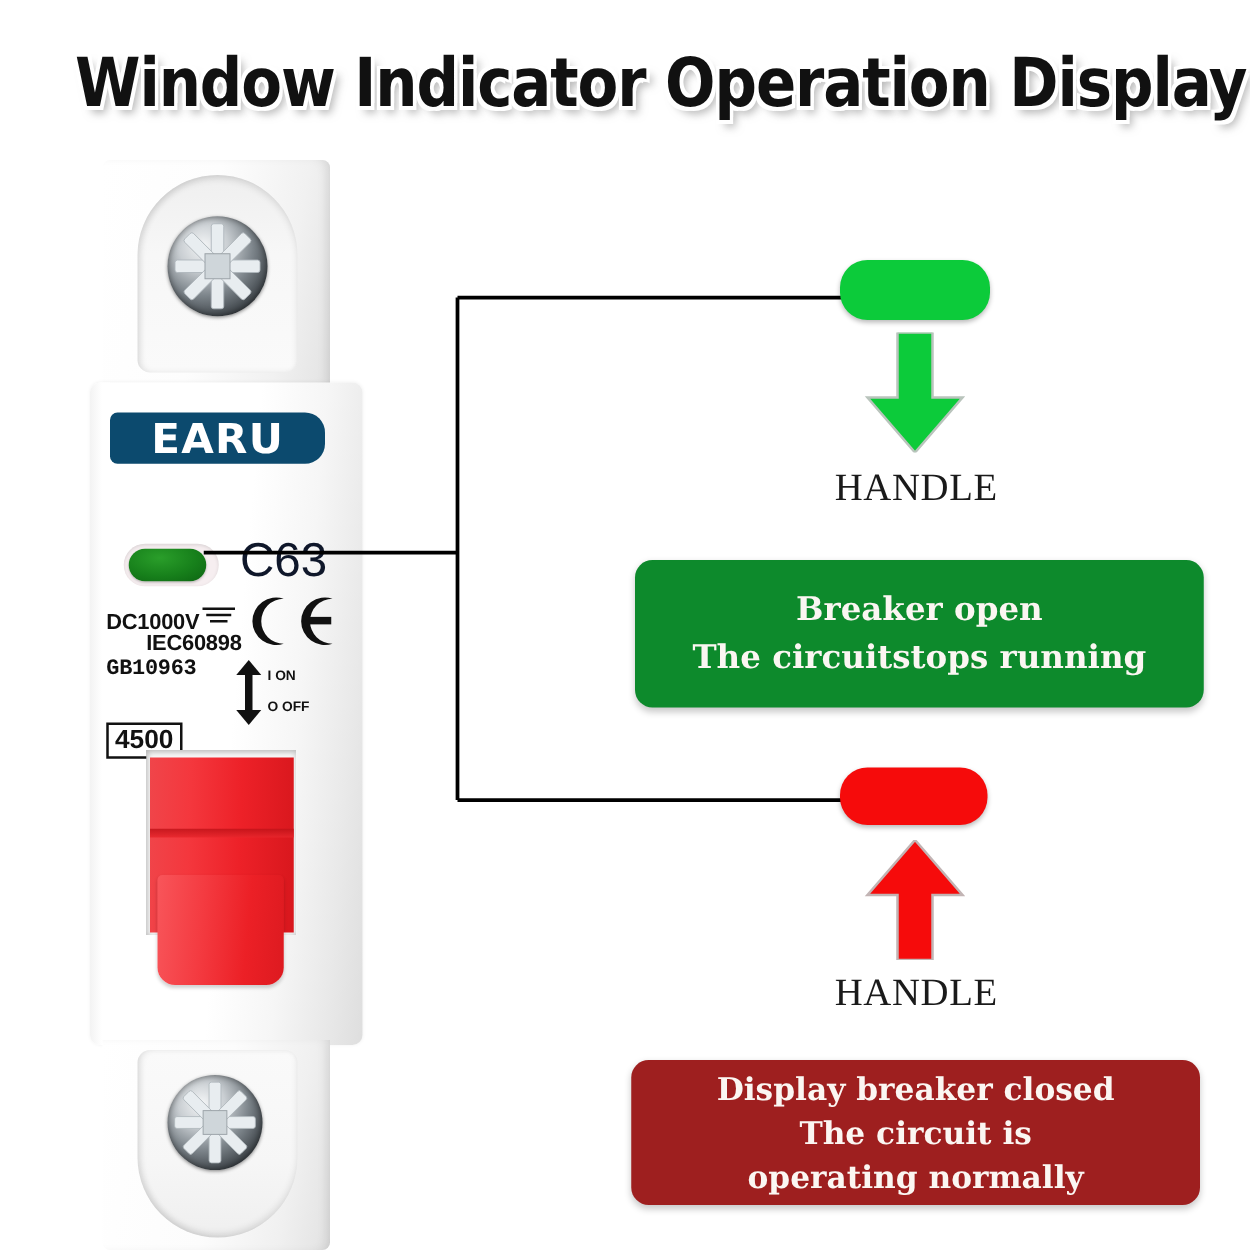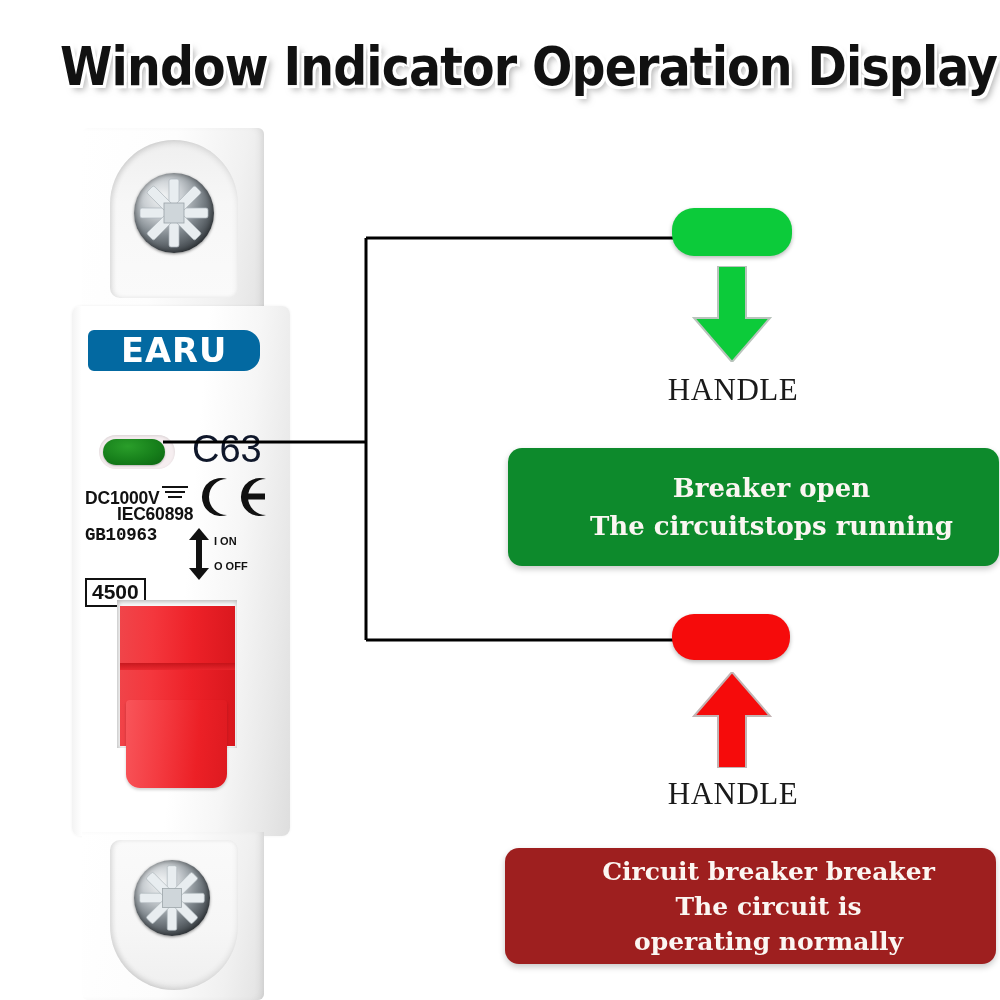--- a/index.html
+++ b/index.html
@@ -125,21 +125,21 @@
     border-radius: 8px 0 0 8px;
   }
 
   
   .earu {
     position: absolute;
     left: 88px;
     top: 330px;
     width: 172px;
     height: 41px;
-    background: #0369a1;
+    background: #0c4a6e;
     border-radius: 6px 16px 16px 6px;
     display: flex;
     align-items: center;
     justify-content: center;
   }
   .earu-text {
     color: #ffffff;
     font-family: "DejaVu Sans", sans-serif;
     font-weight: bold;
     font-size: 33px;
@@ -346,21 +346,20 @@
     position: absolute;
     display: flex;
     flex-direction: column;
     align-items: center;
     justify-content: center;
     text-align: left;
     font-family: "DejaVu Serif", serif;
     font-weight: bold;
     color: #fbf6f2;
     box-shadow: 0 3px 6px rgba(0,0,0,0.22);
-    padding-left: 36px;
   }
   .msg-green {
     left: 508px; top: 448px;
     width: 455px; height: 118px;
     background: #0d8a2c;
     border-radius: 14px;
     font-size: 26px;
     line-height: 38px;
   }
   .msg-red {
@@ -489,16 +488,16 @@
 
 <svg class="arrow arrow-red" width="88" height="96" viewBox="0 0 88 96" xmlns="http://www.w3.org/2000/svg">
   <polygon points="44,0 82,44 58,44 58,96 30,96 30,44 6,44" fill="#f60b0b" stroke="#c2b4b4" stroke-width="2"></polygon>
 </svg>
 
 <div class="handle-label handle-label-up">
   <div>HANDLE</div>
 </div>
 
 <div class="msg msg-red">
-  <div class="ln">Circuit breaker breaker</div>
+  <div class="ln">Display breaker closed</div>
   <div class="ln">The circuit is</div>
   <div class="ln">operating normally</div>
 </div>
 
 </body></html>

